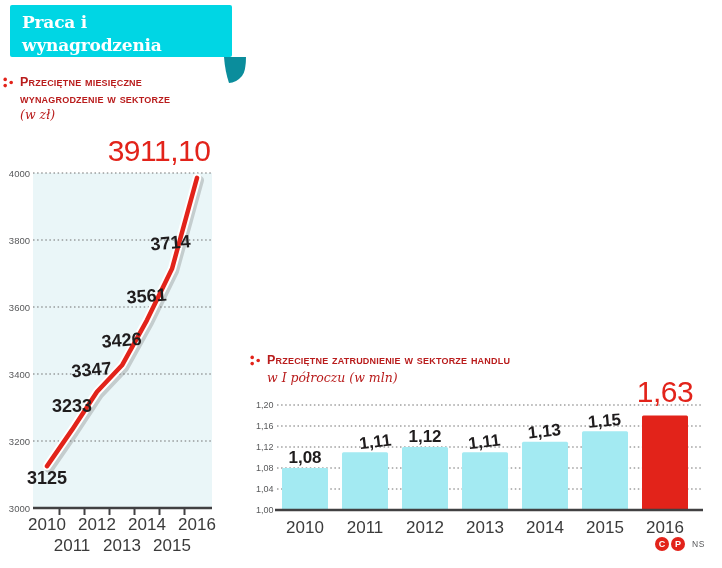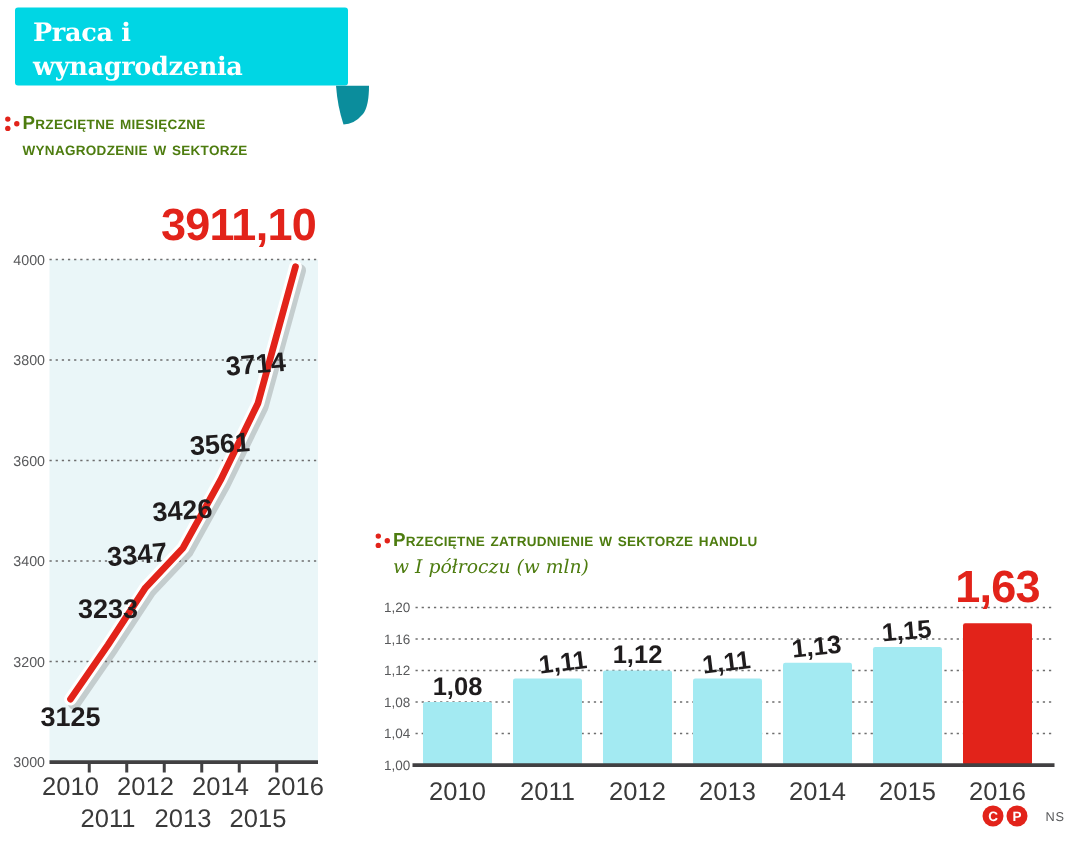--- a/index.html
+++ b/index.html
@@ -8,21 +8,21 @@
 
   
   .banner{position:absolute;left:10px;top:5px;width:222px;height:52px;background:#00d6e4;
           border-radius:2px;color:#ffffff;font-family:"DejaVu Serif", serif;font-weight:bold;
           font-size:17px;line-height:23px;padding:6px 0 8px 12px;box-sizing:border-box;letter-spacing:-0.2px;}
   .fold{position:absolute;left:222px;top:57px;}
 
   
   .section-title{position:absolute;display:flex;align-items:flex-start;z-index:3;}
   .bullet{flex:0 0 auto;margin-top:3px;}
-  .st-text{color:#4d7c0f;}
+  .st-text{margin-left:5px;color:#b91c1c;}
   .sc{font-variant:small-caps;font-weight:bold;font-size:12.5px;line-height:16.5px;letter-spacing:0.2px;
       font-family:"Liberation Sans", sans-serif;}
   .it{font-family:"DejaVu Serif", serif;font-style:italic;font-weight:normal;font-size:12.5px;
       font-variant:normal;letter-spacing:0;}
 
   
   .chart-svg{position:absolute;z-index:1;}
   .grid{stroke:#6e6e6e;stroke-width:1;stroke-dasharray:1.5 2.6;fill:none;}
   .axis{stroke:#414042;stroke-width:2.5;}
   .tick{stroke:#414042;stroke-width:2;}
@@ -30,28 +30,28 @@
   .ytick-sm{font-family:"Liberation Sans", sans-serif;font-size:9px;fill:#58595b;text-anchor:end;}
   .xlabel{font-family:"Liberation Sans", sans-serif;font-size:17px;fill:#3a3a3a;}
   .vlabel{font-family:"Liberation Sans", sans-serif;font-weight:bold;font-size:18px;fill:#1f1c1d;}
   .bvlabel{font-family:"Liberation Sans", sans-serif;font-weight:bold;font-size:17px;fill:#1f1c1d;}
   .line-shadow{fill:none;stroke:rgba(110,110,110,0.30);stroke-width:9;stroke-linecap:round;
                stroke-linejoin:round;transform:translate(2.5px,2.5px);}
   .line-halo{fill:none;stroke:#ffffff;stroke-width:8.5;stroke-linecap:round;stroke-linejoin:round;}
   .line-red{fill:none;stroke:#e2231a;stroke-width:4.5;stroke-linecap:round;stroke-linejoin:round;}
 
   
-  .big-red{position:absolute;z-index:4;color:#e2231a;font-weight:bold;font-size:30px;line-height:32px;
+  .big-red{position:absolute;z-index:4;color:#e2231a;font-weight:normal;font-size:30px;line-height:32px;
            text-align:center;letter-spacing:-0.5px;font-family:"Liberation Sans", sans-serif;}
 
   
   .credit{position:absolute;left:655px;top:537px;display:flex;align-items:center;z-index:3;}
   .cred-circle{display:inline-block;width:14px;height:14px;border-radius:50%;background:#e2231a;
                color:#fff;font-size:9px;font-weight:bold;text-align:center;line-height:14px;margin-right:2px;}
-  .cred-ns{font-size:8.5px;color:#58595b;margin-left:10px;letter-spacing:0.5px;}
+  .cred-ns{font-size:8.5px;color:#58595b;margin-left:5px;letter-spacing:0.5px;}
 </style>
 </head>
 <body>
 
 <div id="page">
 
   <div class="banner">
     <div>Praca i wynagrodzenia</div>
     <div>w handlu</div>
   </div>
@@ -61,20 +61,21 @@
 
   <div class="section-title" style="left:3px;top:74px;">
     <svg class="bullet" width="12" height="12">
       <circle cx="2.2" cy="2.4" r="1.8" fill="#e2231a"></circle>
       <circle cx="2.2" cy="8.6" r="1.8" fill="#e2231a"></circle>
       <circle cx="8.2" cy="5.5" r="1.8" fill="#e2231a"></circle>
     </svg>
     <div class="st-text" style="width:200px;">
       <div class="sc">Przeciętne miesięczne</div>
       <div class="sc">wynagrodzenie w sektorze</div>
+      <div class="sc it">(w zł)</div>
     </div>
   </div>
 
   <div class="section-title" style="left:250px;top:352px;">
     <svg class="bullet" width="12" height="12">
       <circle cx="2.2" cy="2.4" r="1.8" fill="#e2231a"></circle>
       <circle cx="2.2" cy="8.6" r="1.8" fill="#e2231a"></circle>
       <circle cx="8.2" cy="5.5" r="1.8" fill="#e2231a"></circle>
     </svg>
     <div class="st-text">

